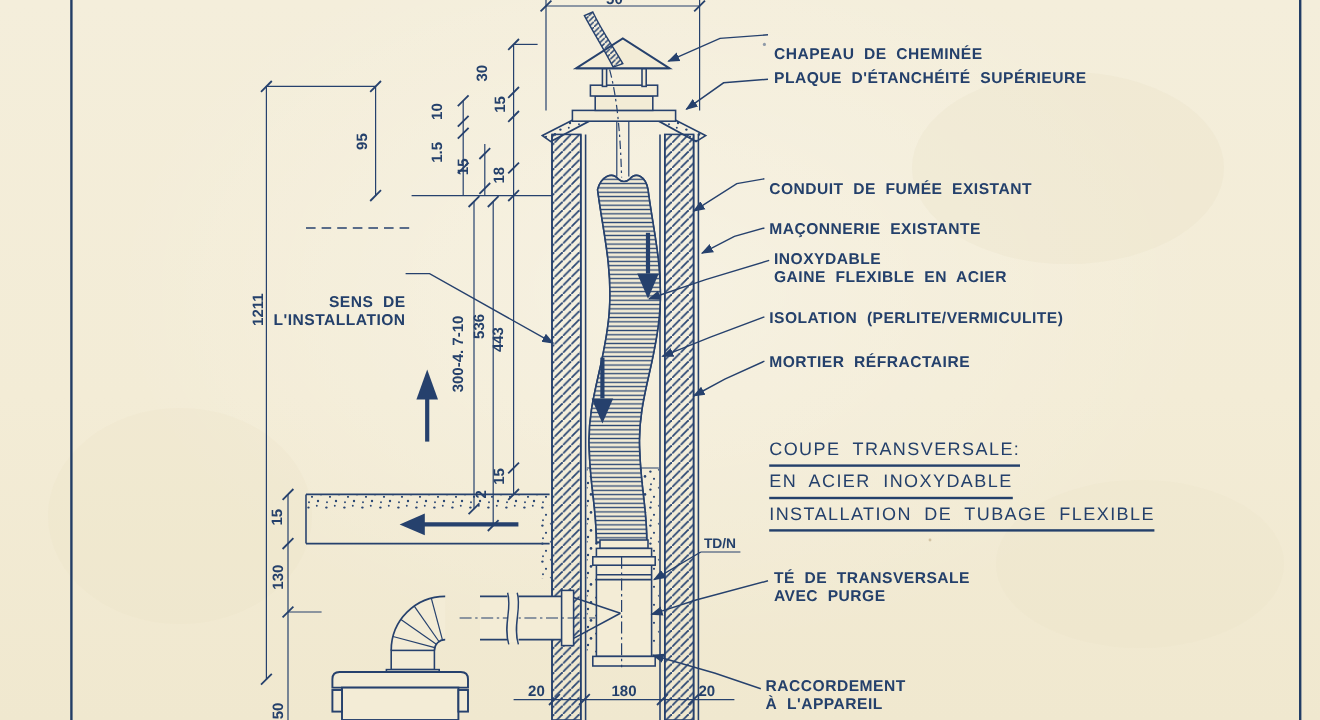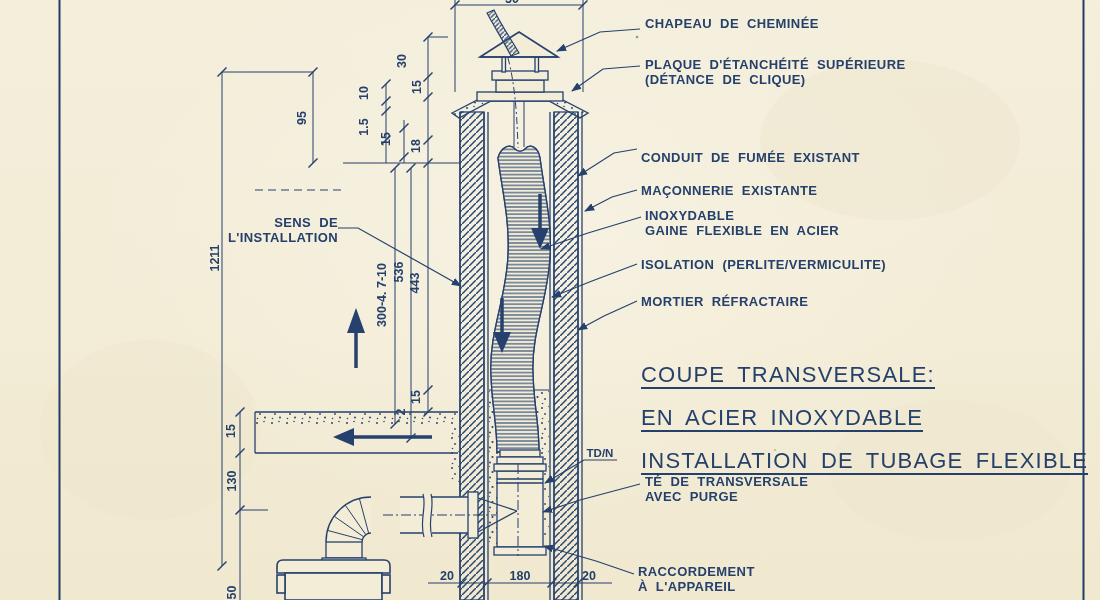--- a/index.html
+++ b/index.html
@@ -12,26 +12,26 @@
     color:#24406b;
   }
   svg.draw{position:absolute;left:0;top:0;}
   .callout{
     position:absolute;
     font-size:13px;font-weight:bold;line-height:15px;
     letter-spacing:.4px;word-spacing:4px;white-space:nowrap;
     color:#24406b;
   }
   .callout span{display:block;}
-  #sens-label{text-align:right;width:112px;}
+  #sens-label{text-align:right;width:112px;margin-top:29px;}
   .title-block{position:absolute;left:641px;top:364px;}
   .title-line{
-    display:table;font-size:22px;line-height:22px;font-weight:normal;
+    display:table;font-size:15px;line-height:22px;font-weight:normal;
     letter-spacing:1.2px;word-spacing:5px;white-space:nowrap;
-    border-bottom:2px solid #24406b;padding-bottom:1px;margin-bottom:18px;
+    border-bottom:2px solid #24406b;padding-bottom:1px;margin-bottom:2px;
     color:#24406b;
   }
   .dimtext{font-weight:bold;}
 </style>
 </head>
 <body>
 
 <div id="stage">
 
 <svg class="draw" width="1100" height="600" viewBox="0 0 1100 600" stroke="#26416d" fill="none" stroke-width="1.3">
@@ -277,26 +277,25 @@
     <polyline points="584,460 545,483" marker-end="url(#arr)"></polyline>
     <polyline points="634,574 596,561 544,546" marker-end="url(#arr)"></polyline>
   </g>
 
   <g stroke-width="2" stroke="#1f3least">
     <line x1="59.5" y1="0" x2="59.5" y2="600" stroke="#223d66"></line>
     <line x1="1083.5" y1="0" x2="1083.5" y2="600" stroke="#223d66"></line>
   </g>
 </svg>
 
-<div class="callout" style="left:645px;top:16px">
+<div class="callout" style="left:645px;top:37px">
   <span>CHAPEAU DE CHEMINÉE</span>
 </div>
 <div class="callout" style="left:645px;top:57px">
   <span>PLAQUE D'ÉTANCHÉITÉ SUPÉRIEURE</span>
-  <span>(DÉTANCE DE CLIQUE)</span>
 </div>
 <div class="callout" style="left:641px;top:150px">
   <span>CONDUIT DE FUMÉE EXISTANT</span>
 </div>
 <div class="callout" style="left:641px;top:183px">
   <span>MAÇONNERIE EXISTANTE</span>
 </div>
 <div class="callout" style="left:645px;top:208px">
   <span>INOXYDABLE</span>
   <span>GAINE FLEXIBLE EN ACIER</span>

